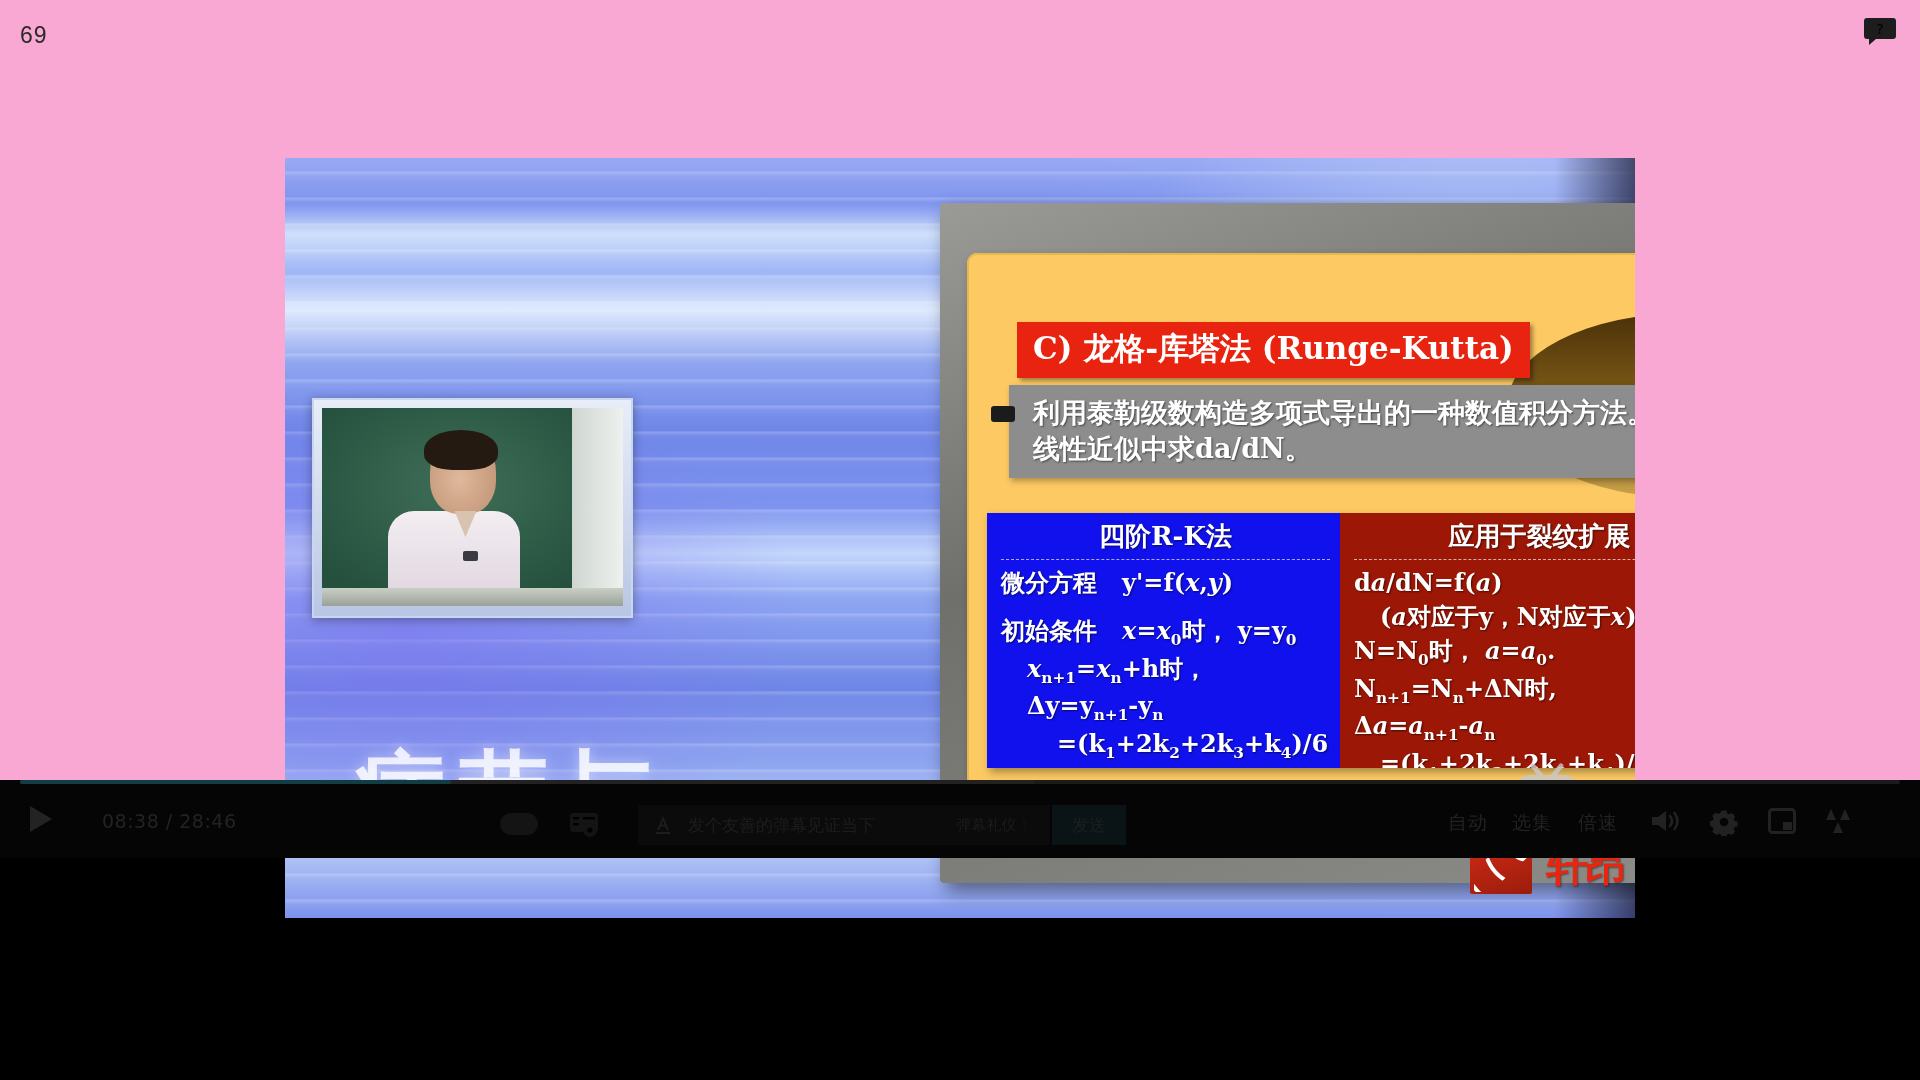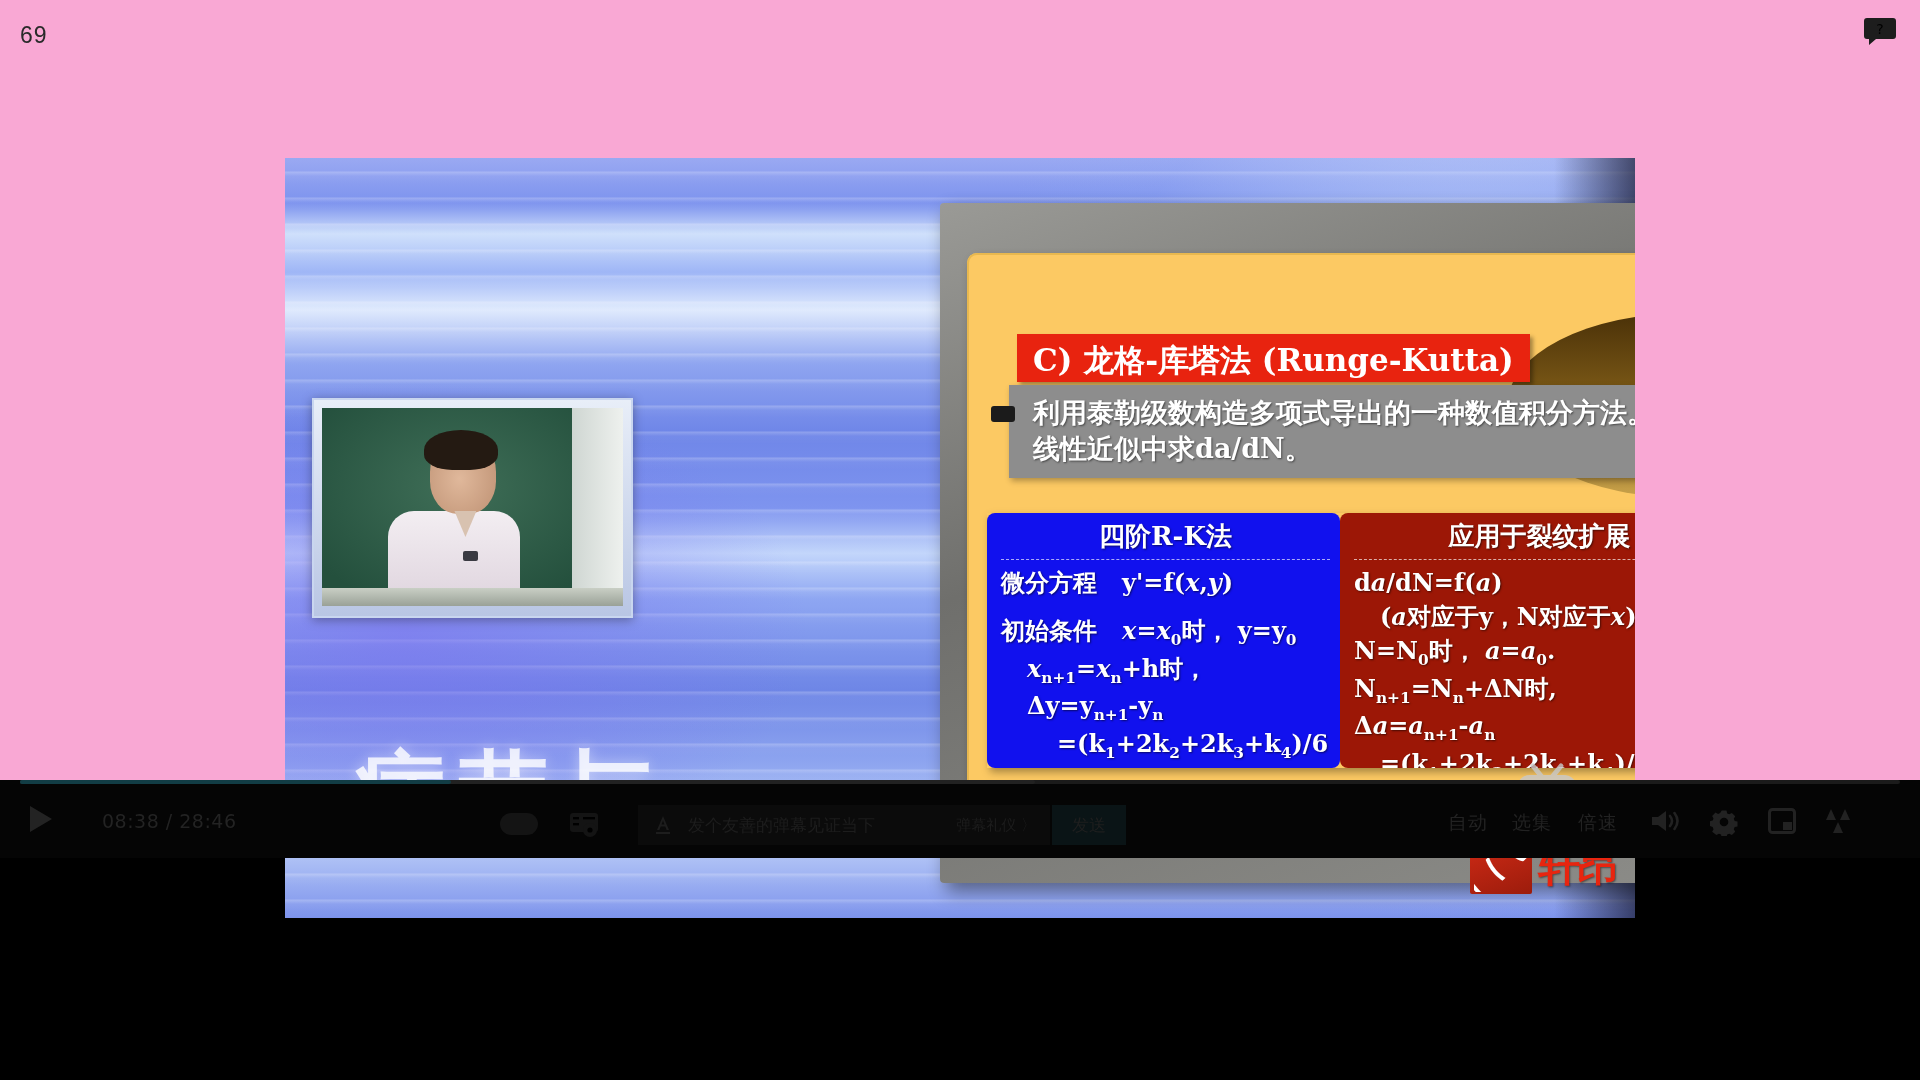--- a/index.html
+++ b/index.html
@@ -160,22 +160,22 @@
   .decor-ellipse {
     position: absolute;
     right: -110px; top: 60px;
     width: 360px; height: 185px;
     border-radius: 50%;
     background: linear-gradient(180deg,#4a3108,#7d5a17 45%, #c9a24a 100%);
   }
 
   .slide-title {
     position: absolute;
-    left: 50px; top: 81px;
-    padding: 6px 16px 0 16px;
+    left: 50px; top: 69px;
+    padding: 6px 16px 8px 16px;
     background: #e8230f;
     color: #fff;
     font-size: 31px;
     font-weight: bold;
     font-family: "DejaVu Serif", "Liberation Serif", serif;
     white-space: nowrap;
     box-shadow: 3px 3px 4px rgba(0,0,0,.35);
     z-index: 3;
   }
 
@@ -210,21 +210,20 @@
     z-index: 3;
     box-shadow: 3px 4px 8px rgba(0,0,0,.35);
   }
   .panel {
     position: relative;
     padding: 6px 10px 8px 14px;
     color: #fff;
     font-family: "DejaVu Serif", "Liberation Serif", serif;
     font-weight: bold;
     overflow: hidden;
-    border-radius: 8px;
   }
   .panel-blue { width: 47%; background: #1111ee; }
   .panel-red  { width: 53%; background: #9c1706; }
   .panel-head {
     text-align: center;
     font-size: 26px;
     padding-bottom: 5px;
     border-bottom: 1px dashed rgba(255,255,255,.65);
     margin-bottom: 6px;
     text-shadow: 1px 1px 2px rgba(0,0,0,.55);
@@ -238,21 +237,21 @@
   .ind1 { padding-left: 26px; }
   .ind2 { padding-left: 56px; }
   .gap  { height: 14px; }
   sub { font-size: .64em; }
   i   { font-style: italic; }
 
   
   .station-logo {
     position: absolute;
     left: 1185px; top: 680px;
-    display: flex; align-items: center; gap: 6px;
+    display: flex; align-items: center; gap: 14px;
     z-index: 20;
   }
   .logo-box {
     width: 62px; height: 56px;
     background: linear-gradient(160deg,#d12b16,#9c1c0c);
     display: flex; align-items: flex-end; justify-content: center;
     position: relative; overflow: hidden;
     border-radius: 2px;
   }
   .logo-star {

